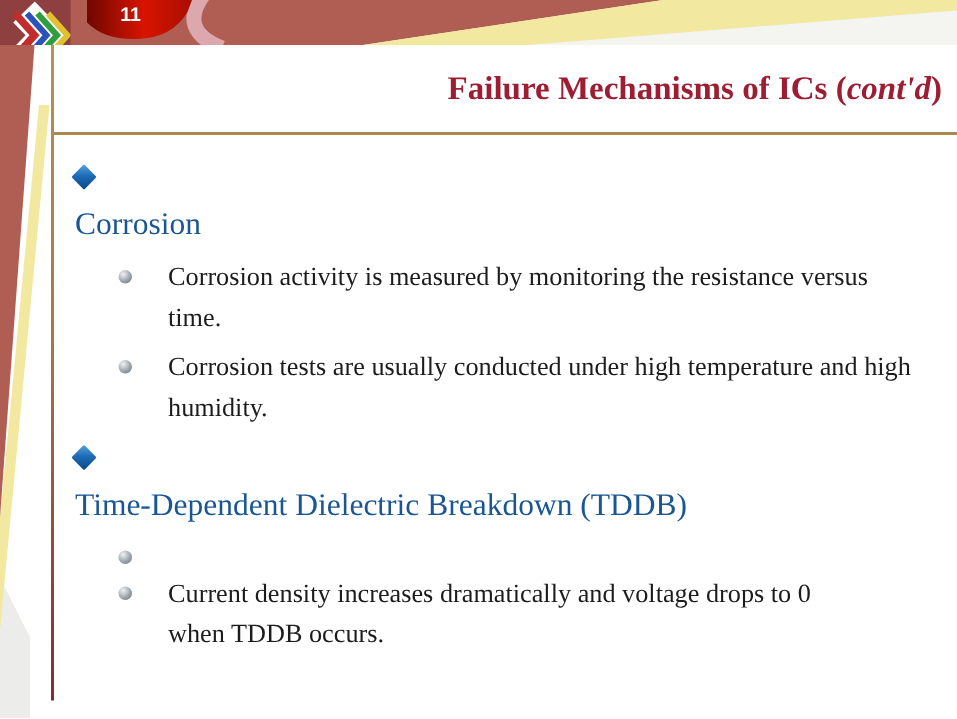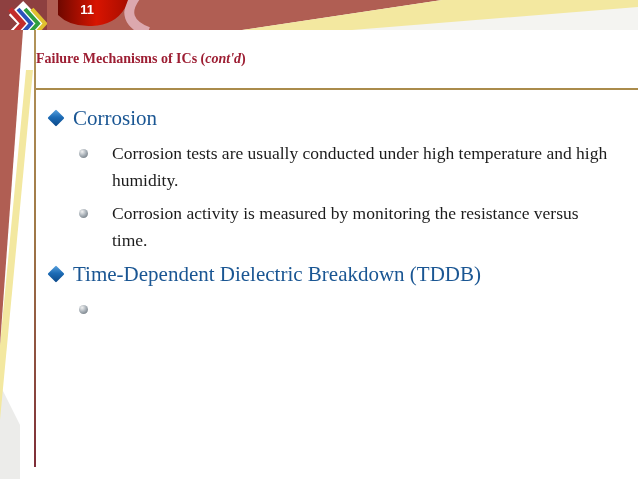--- a/index.html
+++ b/index.html
@@ -21,28 +21,28 @@
   
   .left-strip{position:absolute;left:0;top:30px;width:36px;height:449px;}
   .left-strip svg{display:block;}
   .v-line{
     position:absolute;left:34px;top:30px;width:2px;height:437px;
     background:linear-gradient(to bottom,#b2945a 0%,#a07a48 45%,#7e2d38 100%);
   }
   
   .content{position:absolute;left:36px;top:30px;right:0;bottom:0;background:#ffffff;}
   .title{
-    margin:0;padding:14px 10px 0 0;
-    font-size:14px;font-weight:bold;line-height:30px;
+    margin:0;padding:14px 10px 0 0;text-align:right;
+    font-size:22px;font-weight:bold;line-height:30px;
     color:var(--title-maroon,#9d1e33);
   }
   .title i{font-style:italic;}
   .hr{height:2px;margin-top:14px;background:var(--divider-gold,#aa8b4b);}
   .body{padding:10px 8px 0 14px;}
-  .l1{display:flex;align-items:flex-start;gap:11px;margin:4px 0 8px;}
+  .l1{display:flex;align-items:flex-start;gap:11px;margin:4px 0 8px;flex-direction:column;}
   .l1.second{margin-top:6px;}
   .diamond{
     flex:none;width:12px;height:12px;margin-top:8px;transform:rotate(45deg);
     background:linear-gradient(135deg,#5aa2de 0%,#1d6cb6 45%,#0b4888 100%);
     border-radius:1px;
   }
   .l1-text{font-size:21px;line-height:28px;color:var(--heading-blue,#1a5693);}
   .l2{display:flex;align-items:flex-start;gap:24px;margin:0 0 6px 29px;}
   .ball{
     flex:none;width:9px;height:9px;margin-top:9px;border-radius:50%;
@@ -102,30 +102,34 @@
     <div class="hr"></div>
 
     <div class="body">
 
       <div class="l1">
         <span class="diamond"></span>
         <span class="l1-text">Corrosion</span>
       </div>
       <div class="l2">
         <span class="ball"></span>
-        <span class="l2-text">Corrosion tests are usually conducted under high temperature and high humidity.</span>
+        <span class="l2-text">Corrosion activity is measured by monitoring the resistance versus time.</span>
       </div>
       <div class="l2">
         <span class="ball"></span>
-        <span class="l2-text">Corrosion activity is measured by monitoring the resistance versus time.</span>
+        <span class="l2-text">Corrosion tests are usually conducted under high temperature and high humidity.</span>
       </div>
 
       <div class="l1 second">
         <span class="diamond"></span>
         <span class="l1-text">Time-Dependent Dielectric Breakdown (TDDB)</span>
       </div>
       <div class="l2">
         <span class="ball"></span>
       </div>
+      <div class="l2">
+        <span class="ball"></span>
+        <span class="l2-text w-narrow">Current density increases dramatically and voltage drops to 0 when TDDB occurs.</span>
+      </div>
 
     </div>
   </div>
 </div>
 
 </body></html>

